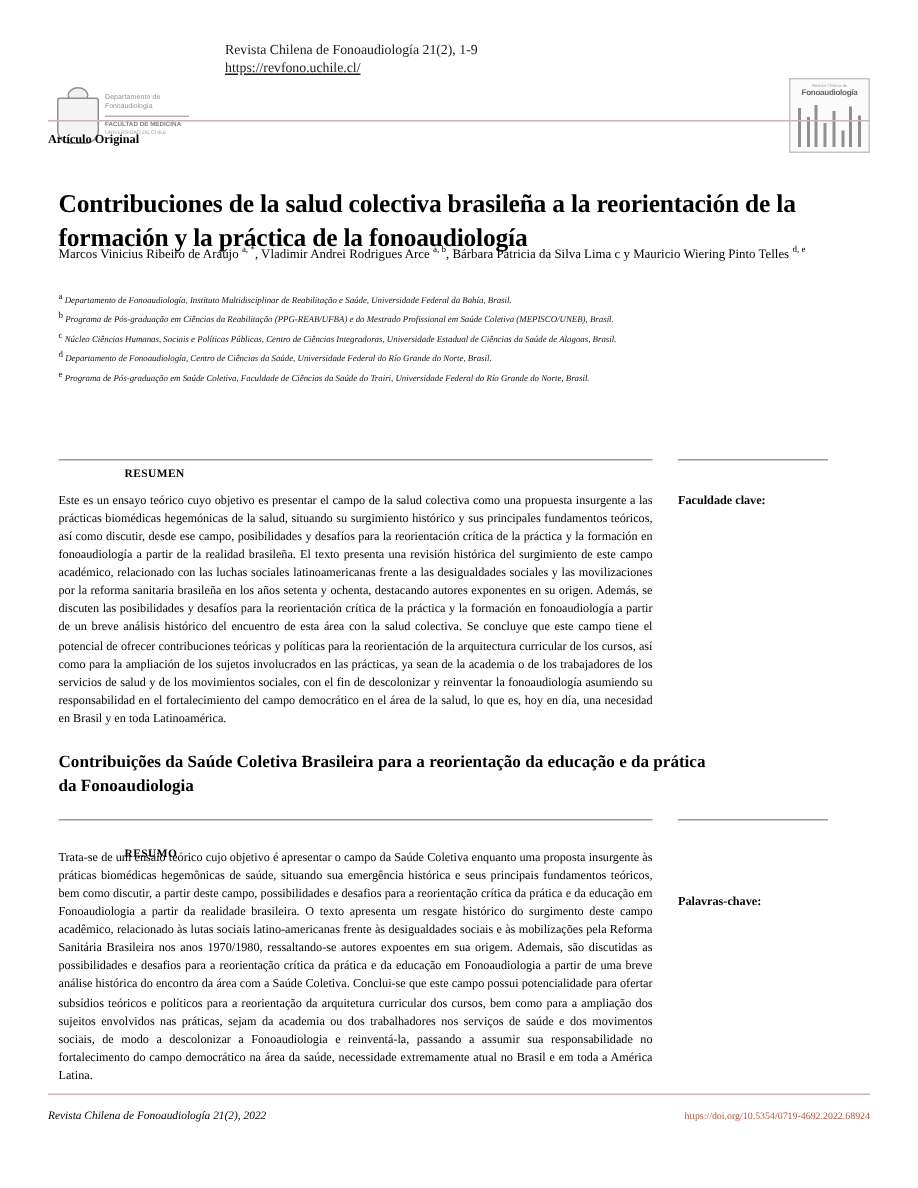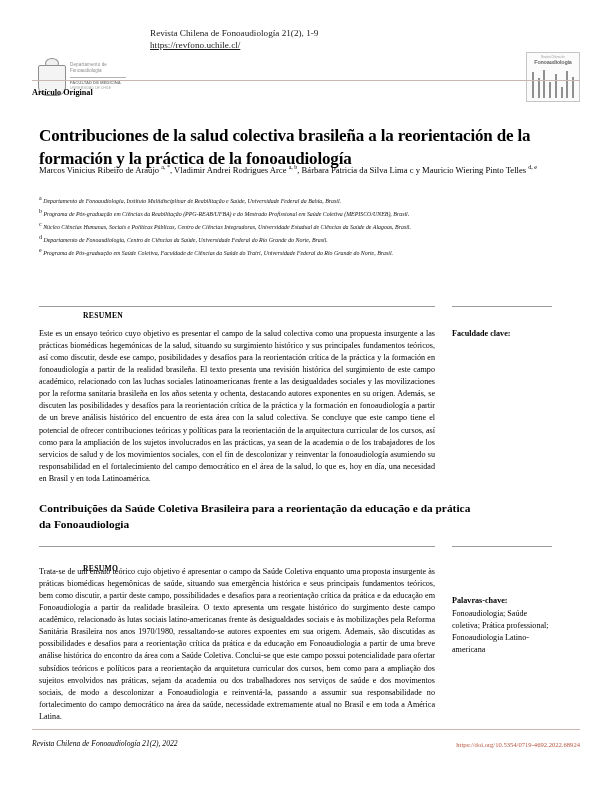--- a/index.html
+++ b/index.html
@@ -340,20 +340,19 @@
 
   <div class="abs-rule" style="left:39px; top:546px; width:396px;"></div>
   <div class="abs-rule" style="left:452px; top:546px; width:100px;"></div>
 
   <div class="abs-label" style="left:39px; top:564px;">RESUMO</div>
 
   <div class="abs-body" style="left:39px; top:566px; width:396px;">Trata-se de um ensaio teórico cujo objetivo é apresentar o campo da Saúde Coletiva enquanto uma proposta insurgente às práticas biomédicas hegemônicas de saúde, situando sua emergência histórica e seus principais fundamentos teóricos, bem como discutir, a partir deste campo, possibilidades e desafios para a reorientação crítica da prática e da educação em Fonoaudiologia a partir da realidade brasileira. O texto apresenta um resgate histórico do surgimento deste campo acadêmico, relacionado às lutas sociais latino-americanas frente às desigualdades sociais e às mobilizações pela Reforma Sanitária Brasileira nos anos 1970/1980, ressaltando-se autores expoentes em sua origem. Ademais, são discutidas as possibilidades e desafios para a reorientação crítica da prática e da educação em Fonoaudiologia a partir de uma breve análise histórica do encontro da área com a Saúde Coletiva. Conclui-se que este campo possui potencialidade para ofertar subsídios teóricos e políticos para a reorientação da arquitetura curricular dos cursos, bem como para a ampliação dos sujeitos envolvidos nas práticas, sejam da academia ou dos trabalhadores nos serviços de saúde e dos movimentos sociais, de modo a descolonizar a Fonoaudiologia e reinventá-la, passando a assumir sua responsabilidade no fortalecimento do campo democrático na área da saúde, necessidade extremamente atual no Brasil e em toda a América Latina.</div>
 
   <div class="kw-block" style="left:452px; top:566px;margin-top:29px;">
     <span class="kw-title">Palavras-chave:</span>
-    <span>Fonoaudiologia; Saúde coletiva; Prática professional; Fonoaudiologia Latino-americana</span>
   </div>
 
   <div class="rule-bottom"></div>
   <div class="footer-left">Revista Chilena de Fonoaudiología 21(2), 2022</div>
   <div class="footer-right">https://doi.org/10.5354/0719-4692.2022.68924</div>
 
 </div>
 
 </body></html>

